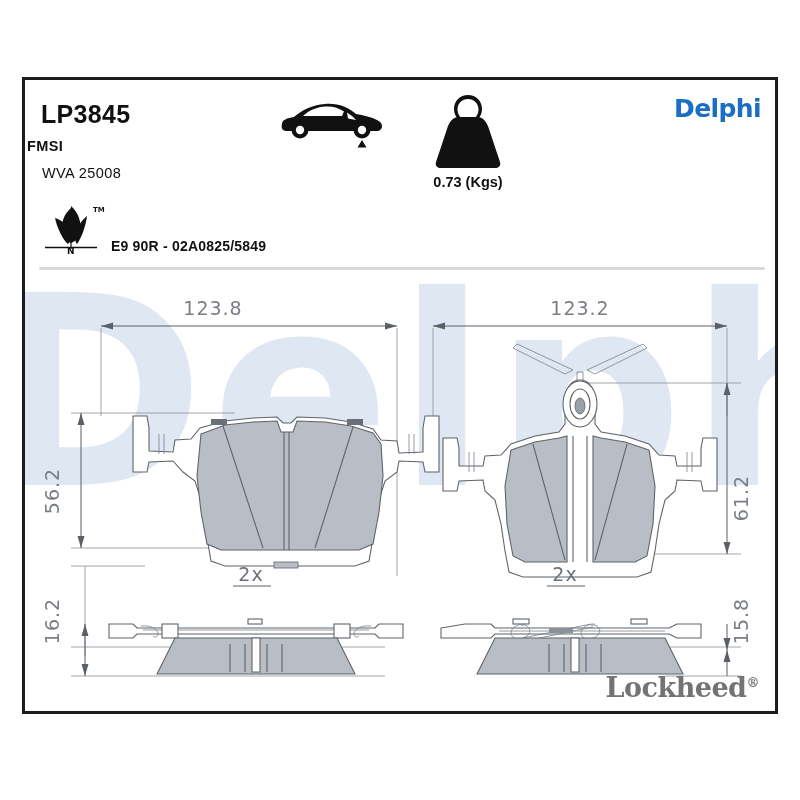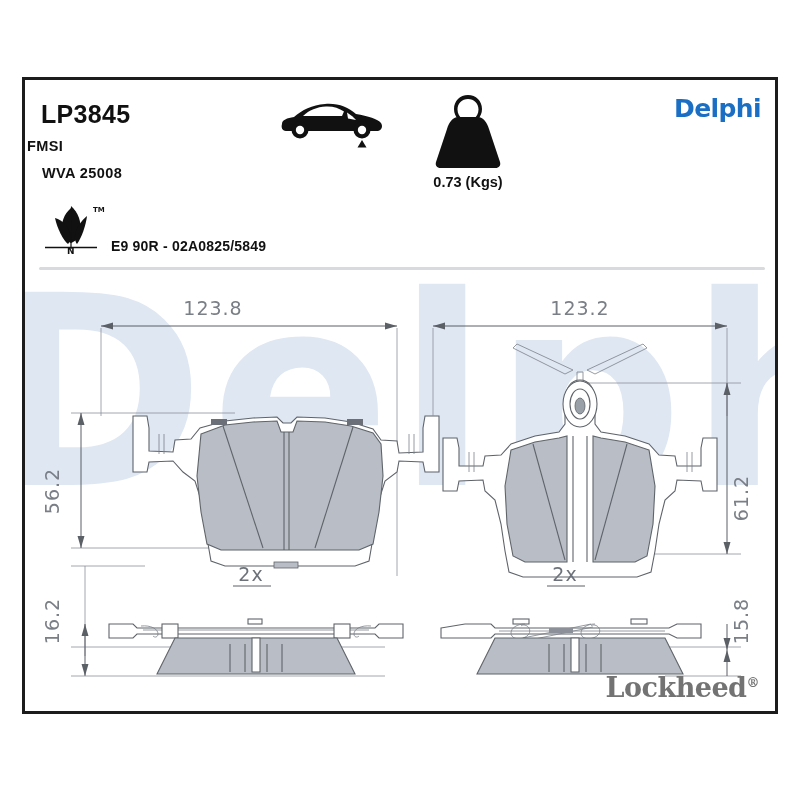--- a/index.html
+++ b/index.html
@@ -69,21 +69,21 @@
     font-size: 14.5px;
     font-weight: bold;
     color: #111;
     letter-spacing: 0.4px;
   }
   .wva {
     position: absolute;
     left: 17px;
     top: 85px;
     font-size: 14.5px;
-    font-weight: bold;
+    font-weight: normal;
     color: #111;
     letter-spacing: 0.4px;
   }
   .eco-logo {
     position: absolute;
     left: 16px;
     top: 122px;
     width: 64px;
     height: 52px;
   }

